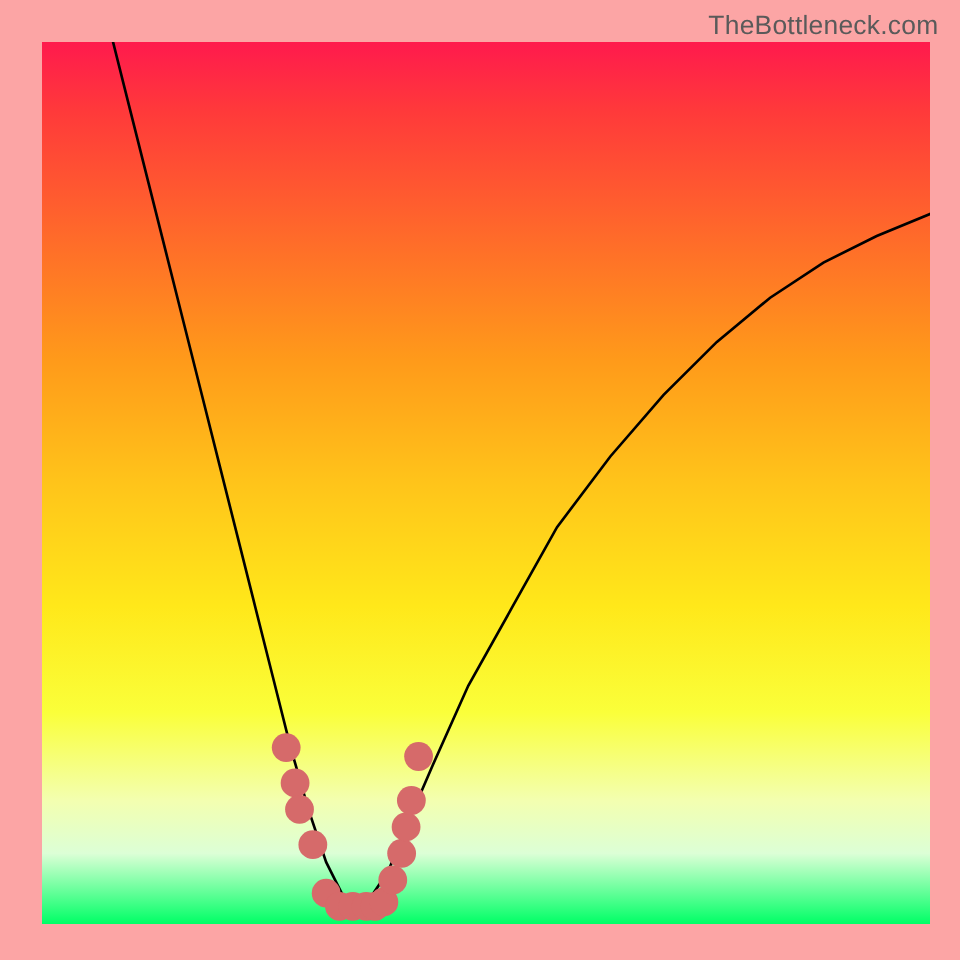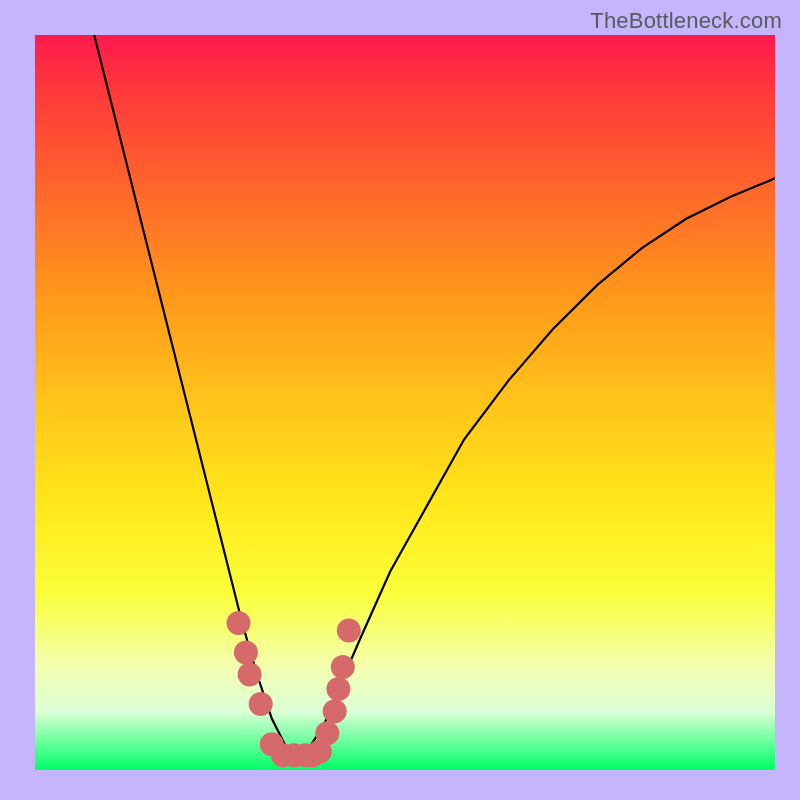--- a/index.html
+++ b/index.html
@@ -9,21 +9,21 @@
     height: 800px;
     background: #000;
     overflow: hidden;
   }
   .frame {
     position: absolute;
     left: 0;
     top: 0;
     width: 800px;
     height: 800px;
-    background: #c4b5fd;
+    background: #fca5a5;
   }
   .plot {
     position: absolute;
     left: 35px;
     top: 35px;
     width: 740px;
     height: 735px;
     background: linear-gradient(to bottom,
       #ff1a4d 0%,
       #ff3a3a 8%,

